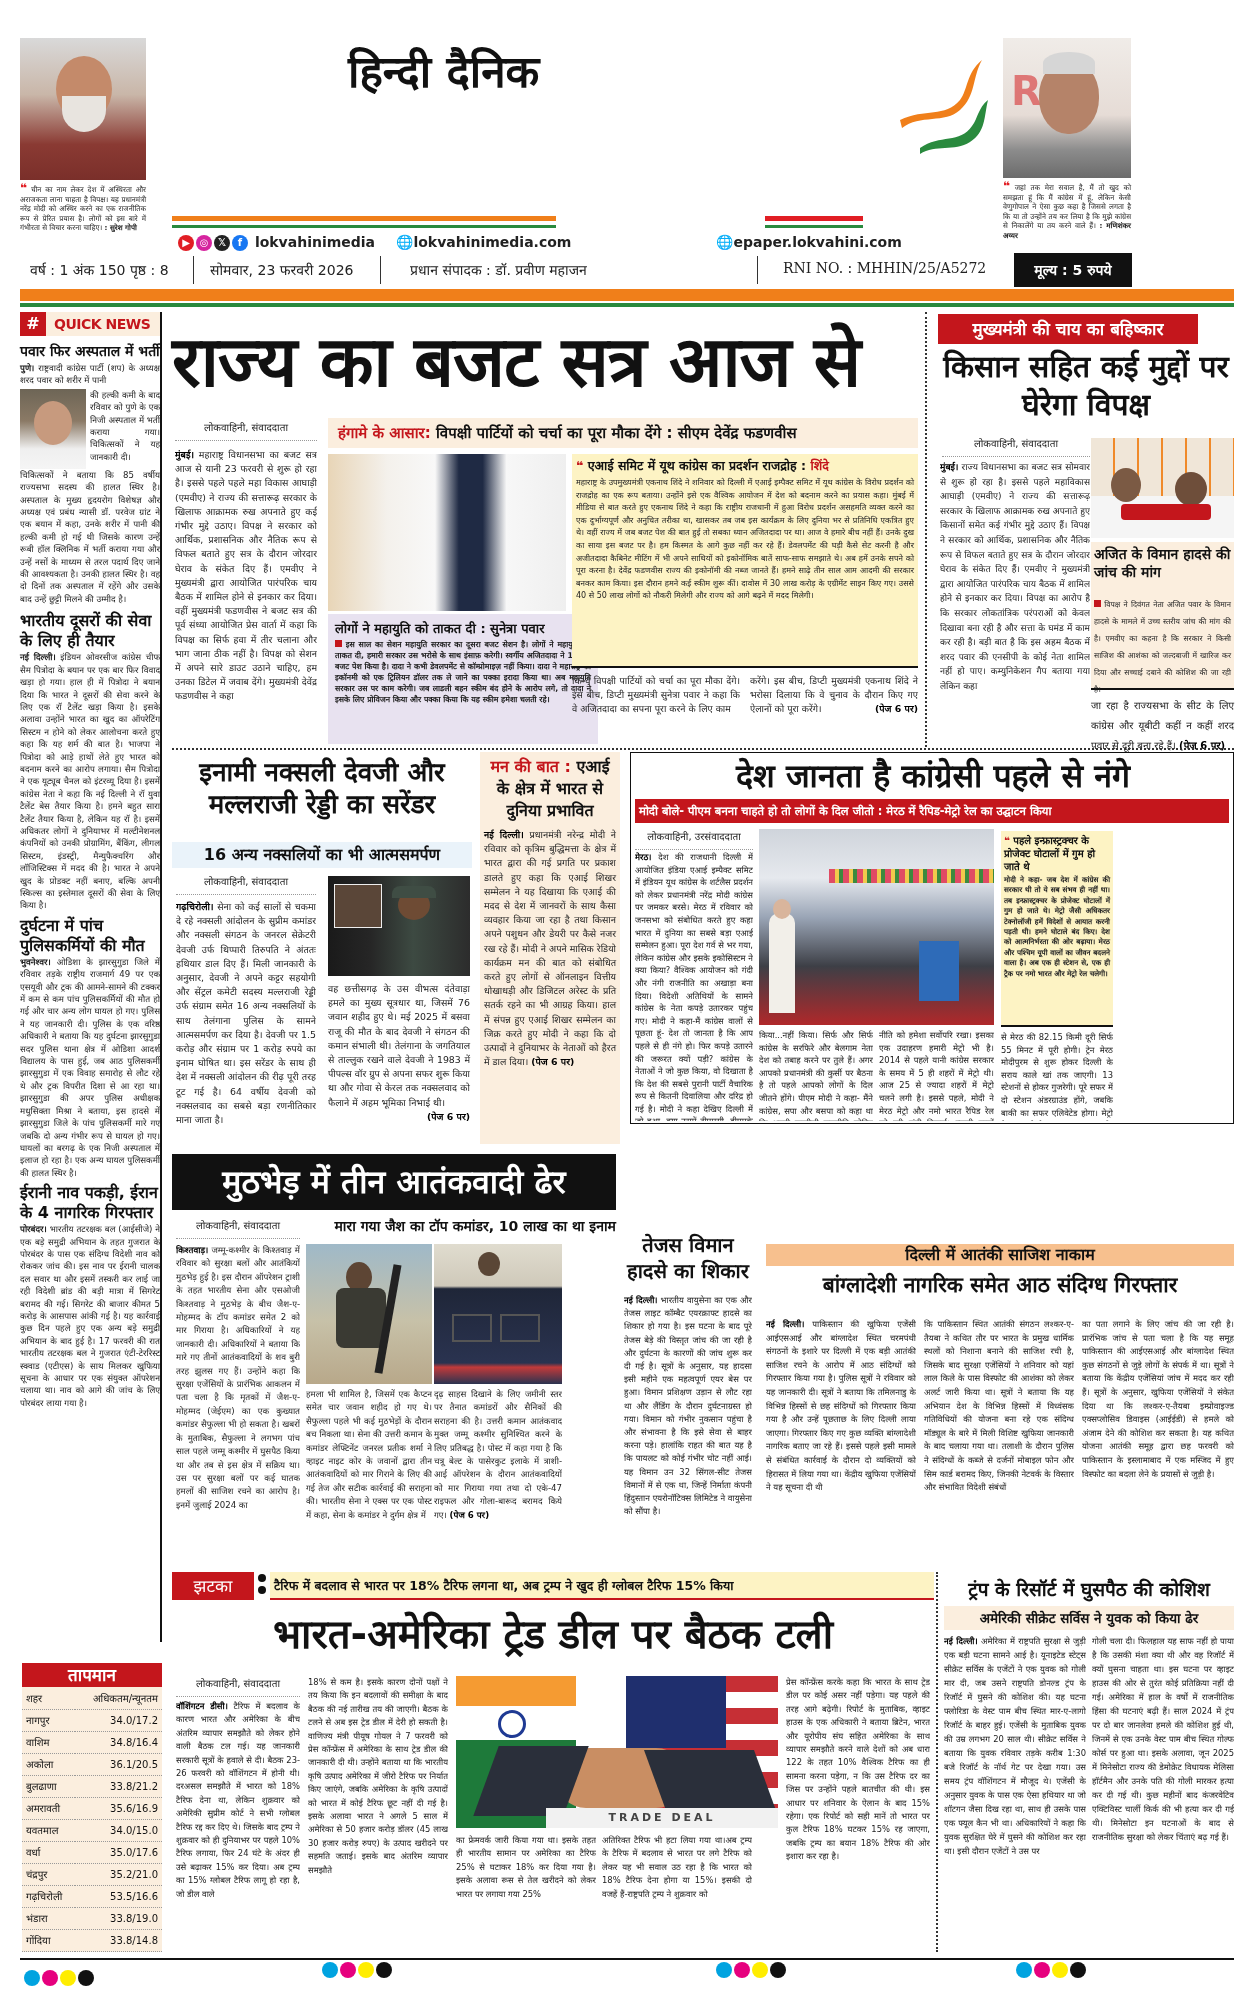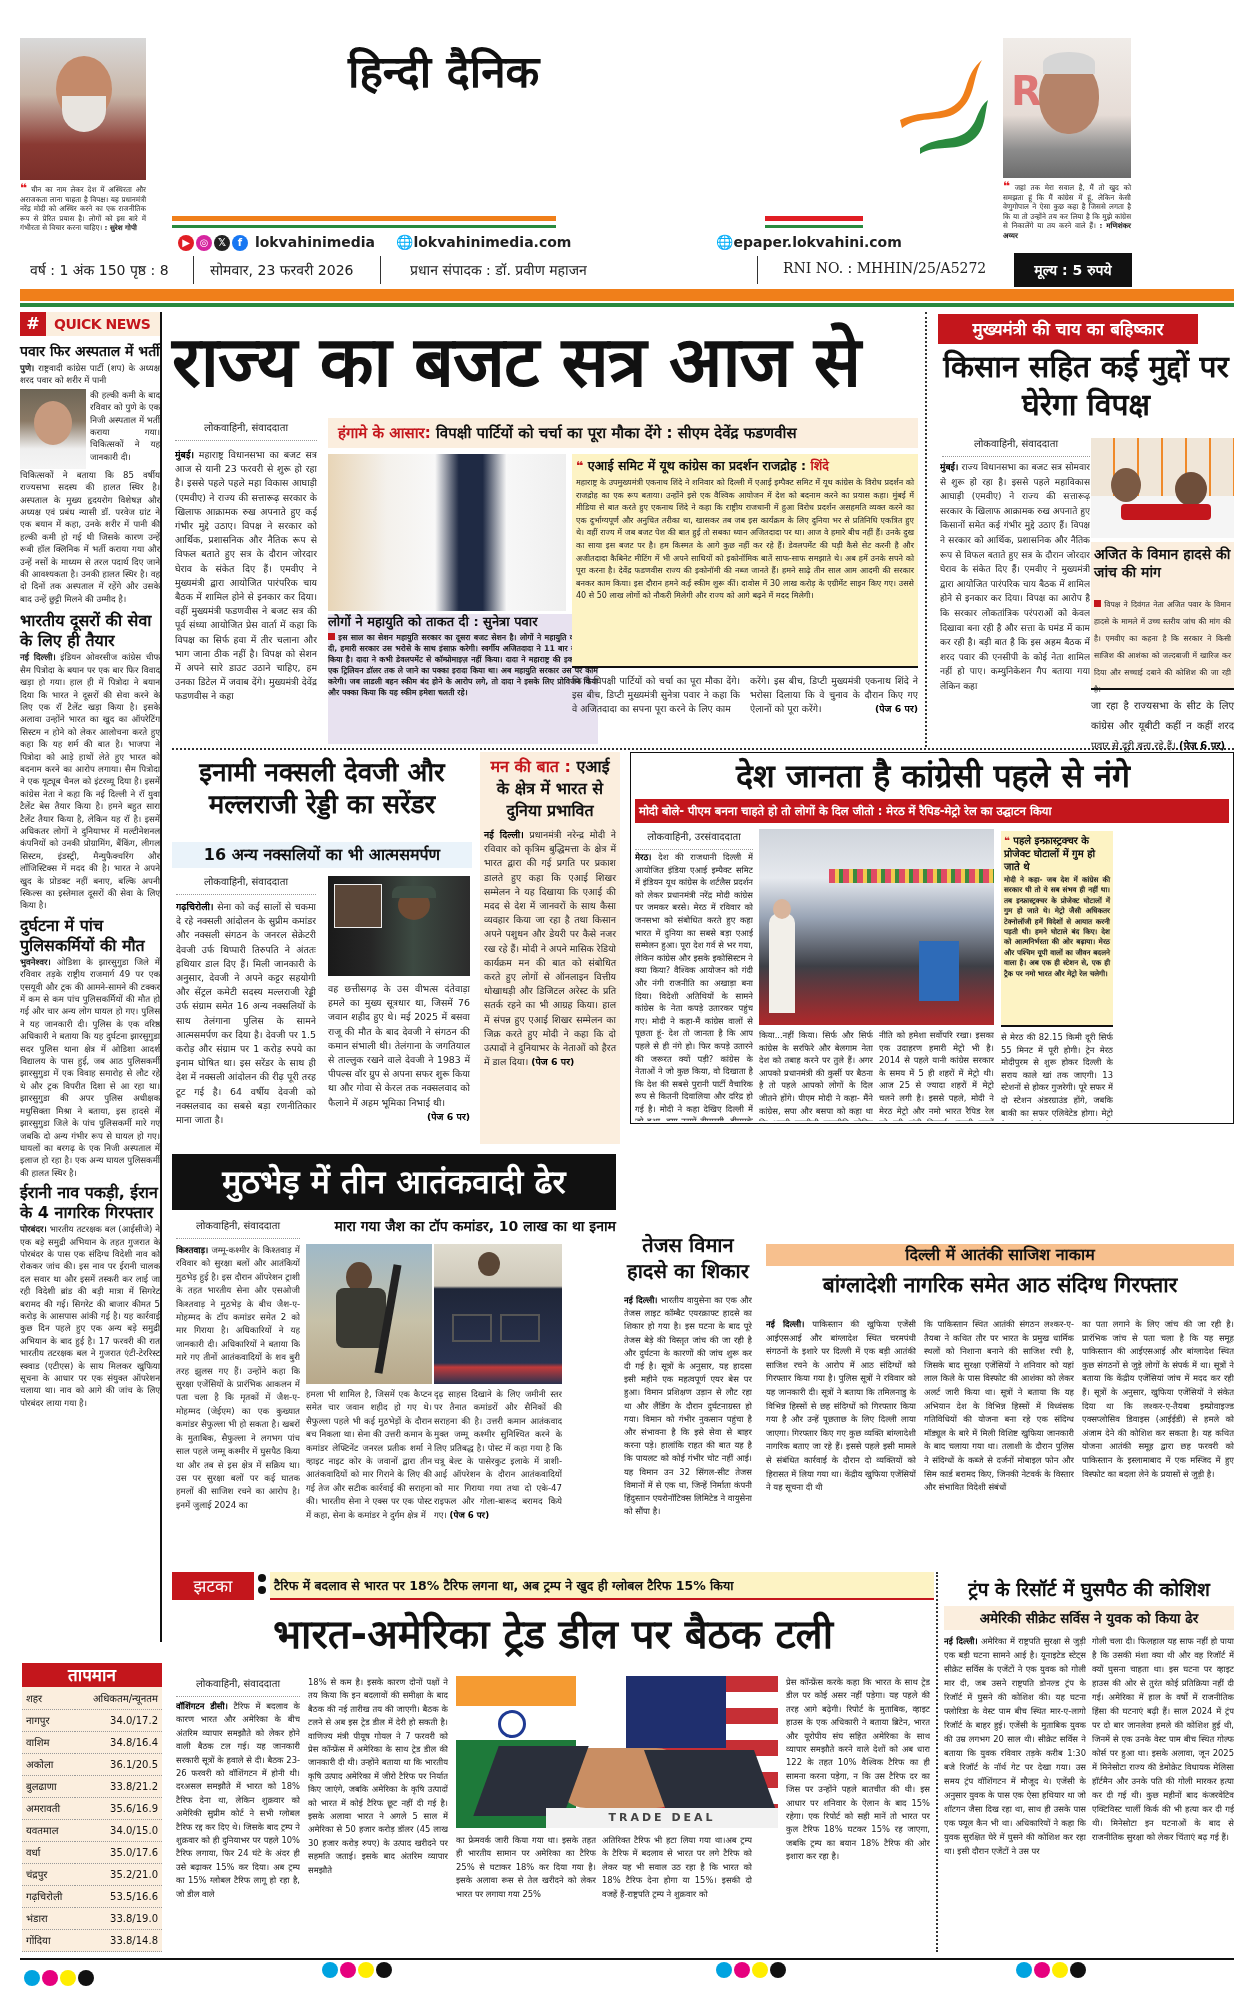--- a/index.html
+++ b/index.html
@@ -187,21 +187,21 @@
   <span>महाराष्ट्र विधानसभा का बजट सत्र आज से यानी 23 फरवरी से शुरू हो रहा है। इससे पहले पहले महा विकास आघाड़ी (एमवीए) ने राज्य की सत्तारूढ़ सरकार के खिलाफ आक्रामक रुख अपनाते हुए कई गंभीर मुद्दे उठाए। विपक्ष ने सरकार को आर्थिक, प्रशासनिक और नैतिक रूप से विफल बताते हुए सत्र के दौरान जोरदार घेराव के संकेत दिए हैं। एमवीए ने मुख्यमंत्री द्वारा आयोजित पारंपरिक चाय बैठक में शामिल होने से इनकार कर दिया। वहीं मुख्यमंत्री फडणवीस ने बजट सत्र की पूर्व संध्या आयोजित प्रेस वार्ता में कहा कि विपक्ष का सिर्फ हवा में तीर चलाना और भाग जाना ठीक नहीं है। विपक्ष को सेशन में अपने सारे डाउट उठाने चाहिए, हम उनका डिटेल में जवाब देंगे। मुख्यमंत्री देवेंद्र फडणवीस ने कहा</span>
 </div>
 
 <div class="abs" style="left:328px;top:418px;width:590px;height:30px;background:#fbeede;font-weight:bold;font-size:15px;line-height:30px;white-space:nowrap;overflow:hidden;padding-left:10px;">
   <span style="color:#c4161c;">हंगामे के आसार:</span>
   <span>विपक्षी पार्टियों को चर्चा का पूरा मौका देंगे : सीएम देवेंद्र फडणवीस</span>
 </div>
 
 <div class="abs photo" style="left:328px;top:454px;width:238px;height:157px;background:linear-gradient(90deg,#e8d5b7 0%,#f4f1ec 25%,#f8f8f8 45%,#1f2a44 55%,#1f2a44 65%,#f7f7f7 75%,#efefef 100%);"></div>
 
-<div class="abs" style="left:328px;top:614px;width:270px;height:130px;background:#e8e2f0;padding:0;">
+<div class="abs" style="left:328px;top:614px;width:270px;height:130px;background:#e8e2f0;padding:7px;">
   <div class="hl" style="font-size:13px;line-height:16px;">लोगों ने महायुति को ताकत दी : सुनेत्रा पवार</div>
   <div class="sm-text" style="font-size:7.8px;line-height:11px;margin-top:2px;font-weight:bold;">
     <span style="display:inline-block;width:7px;height:7px;background:#c4161c;"></span>
     <span>इस साल का सेशन महायुति सरकार का दूसरा बजट सेशन है। लोगों ने महायुति को ताकत दी, हमारी सरकार उस भरोसे के साथ इंसाफ़ करेगी। स्वर्गीय अजितदादा ने 11 बार बजट पेश किया है। दादा ने कभी डेवलपमेंट से कॉम्प्रोमाइज़ नहीं किया। दादा ने महाराष्ट्र की इकॉनमी को एक ट्रिलियन डॉलर तक ले जाने का पक्का इरादा किया था। अब महायुति सरकार उस पर काम करेगी। जब लाडली बहन स्कीम बंद होने के आरोप लगे, तो दादा ने इसके लिए प्रोविजन किया और पक्का किया कि यह स्कीम हमेशा चलती रहे।</span>
   </div>
 </div>
 
 <div class="abs" style="left:572px;top:454px;width:346px;height:214px;background:#fdf3c4;border-bottom:2px solid #111;padding:4px;">
   <div class="hl" style="font-size:12.5px;line-height:16px;white-space:nowrap;">
     <span style="color:#c4161c;">❝</span>

